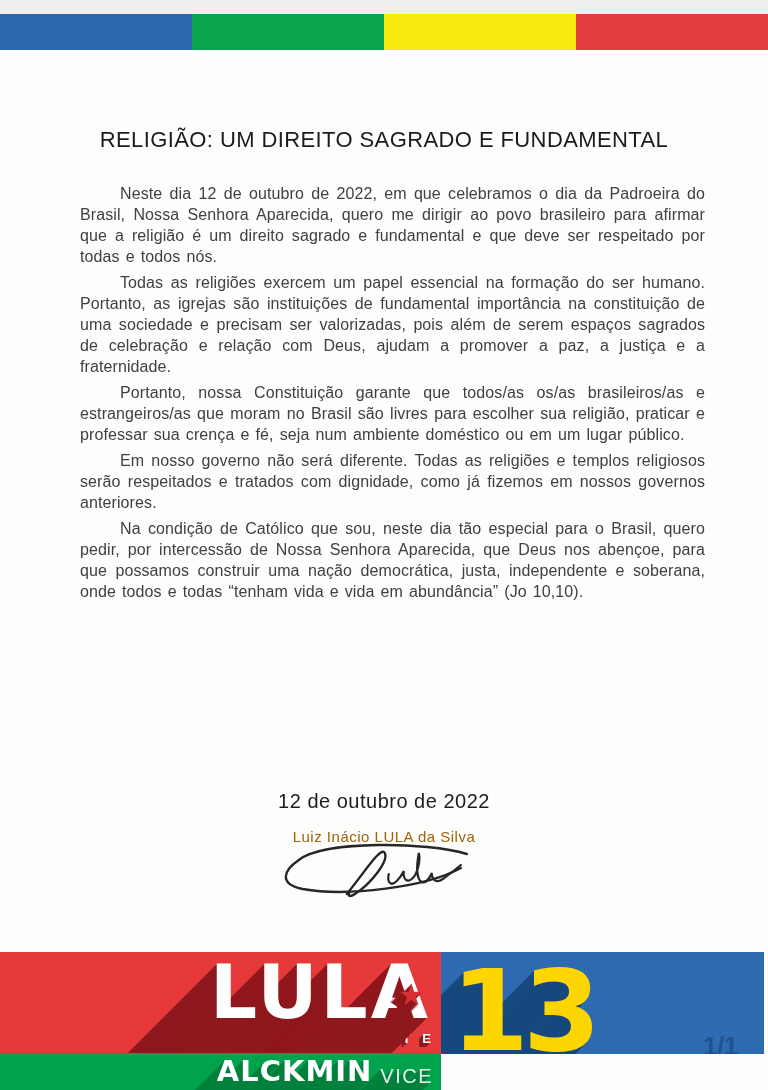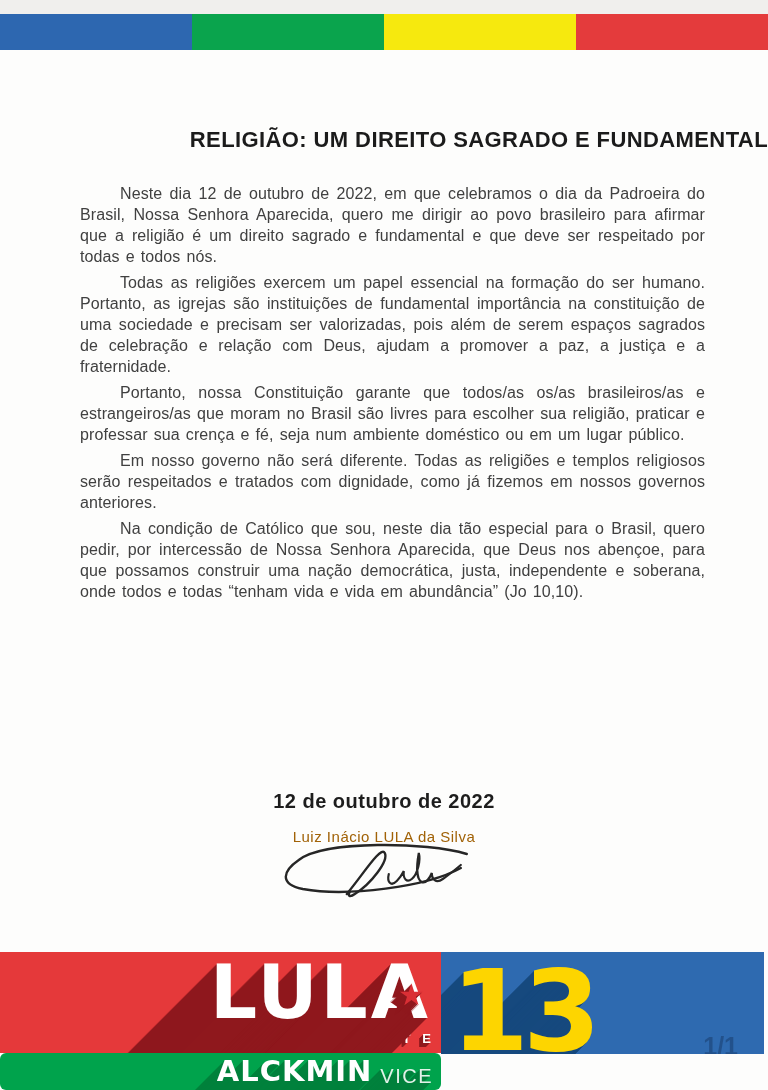--- a/index.html
+++ b/index.html
@@ -15,39 +15,39 @@
   .flag-bar { position:absolute; top:14px; left:0; width:768px; height:36px; display:flex; }
   .flag-bar .seg { flex:1 1 25%; height:100%; }
   .seg-blue   { background:#2d67b0; }
   .seg-green  { background:#0aa44d; }
   .seg-yellow { background:#f6e90e; }
   .seg-red    { background:#e43b3c; }
 
   
   .letter-title {
     position:absolute; top:127px; left:0; width:768px;
-    text-align:right; font-weight:bold; font-size:22px; letter-spacing:0.4px;
+    text-align:center; font-weight:normal; font-size:22px; letter-spacing:0.4px;
     color:#1b1b1b;
   }
   .letter-body {
     position:absolute; top:183px; left:63px; width:642px; height:604px;
     overflow:hidden; color:#404040;
   }
   .letter-body p {
     font-size:16px; line-height:21px; text-align:justify; text-align-last:left;
     text-indent:40px; word-spacing:1.5px; letter-spacing:0.1px; margin:0 0 5px 17px;
   }
   .letter-quote {
     margin:11px 0 15px 226px; width:380px;
     font-style:italic; font-size:15px; line-height:18.5px;
     color:#4e4e4e; text-align:left;
   }
   .letter-date {
     position:absolute; top:790px; left:0; width:768px; text-align:center;
-    font-weight:bold; font-size:20px; letter-spacing:0.5px; color:#1d1d1d;
+    font-weight:normal; font-size:20px; letter-spacing:0.5px; color:#1d1d1d;
   }
   .letter-signer {
     position:absolute; top:828px; left:0; width:768px; text-align:center;
     font-size:15px; letter-spacing:0.5px; color:#a16207;
   }
   .signature-svg {
     position:absolute; top:838px; left:50%; transform:translateX(-52%);
   }
 
   
@@ -65,21 +65,21 @@
   .lula-star {
     position:absolute; top:18px; right:6px; font-size:30px; line-height:1;
     color:#da2f35; font-family:"DejaVu Sans", sans-serif;
   }
   .presidente {
     margin-top:8px; margin-right:-12px;
     font-weight:bold; font-size:13px; letter-spacing:12px; color:#ffffff;margin-left:48px;
   }
   .banner-green {
     width:100%; height:37px; background:#00a34c; overflow:hidden;
-    display:flex; justify-content:flex-end; align-items:baseline; padding:4px 8px 0 0;border-radius:6px;
+    display:flex; justify-content:flex-end; align-items:baseline; padding:4px 8px 0 0;
   }
   .alckmin {
     font-family:"DejaVu Sans", sans-serif; font-weight:bold;
     font-size:29px; line-height:1; letter-spacing:1px; color:#ffffff;
   }
   .vice {
     font-size:20px; line-height:1; letter-spacing:1.5px; margin-left:8px;
     color:rgba(255,255,255,0.88); font-weight:normal; align-self:center; margin-top:4px;
   }
   .banner-blue {

